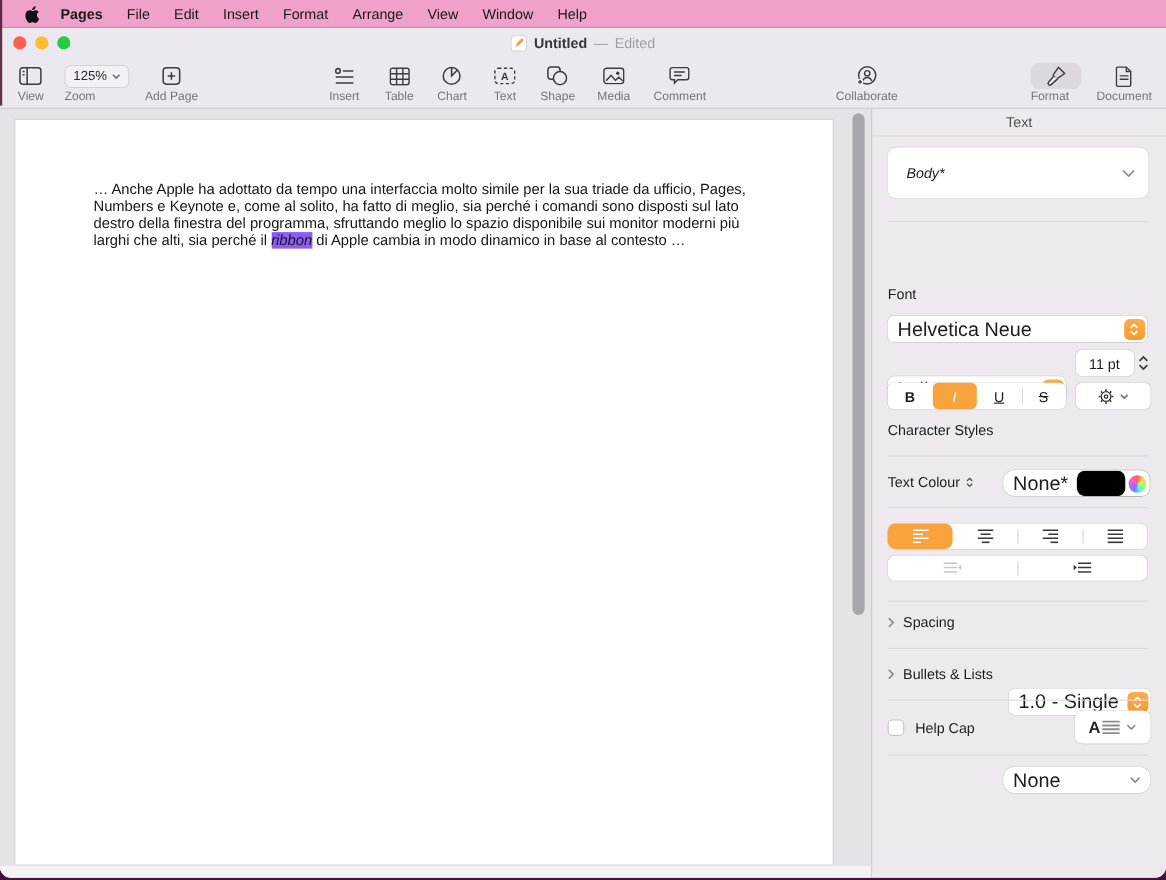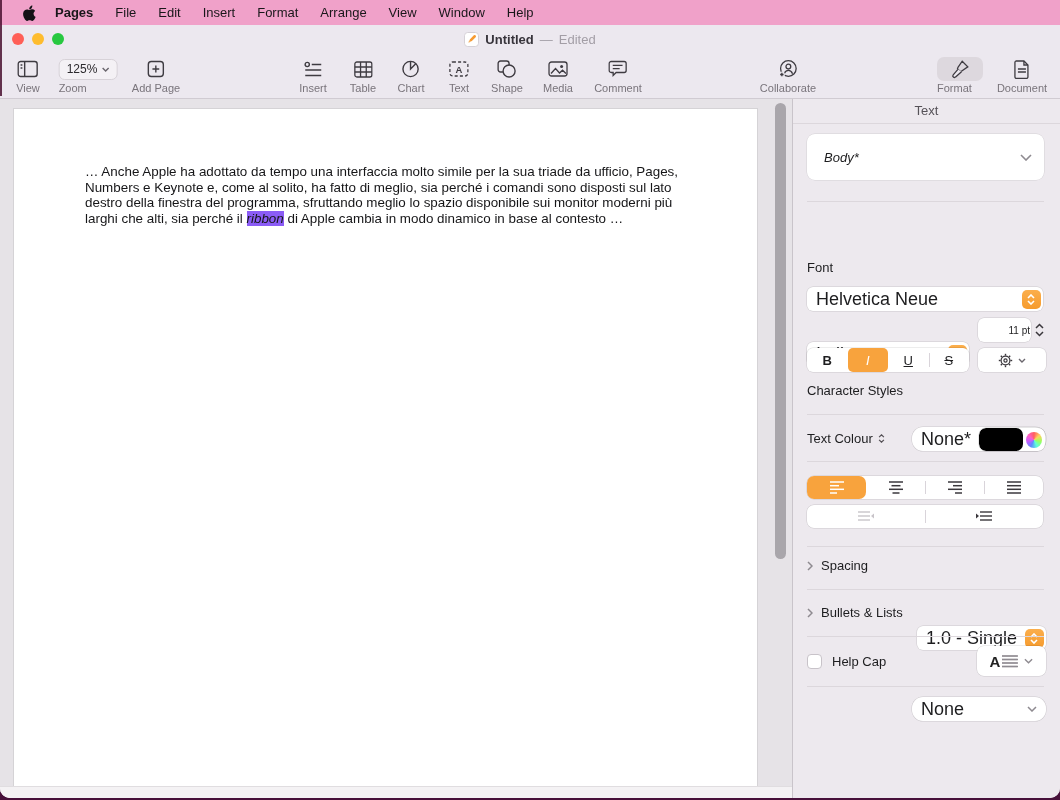--- a/index.html
+++ b/index.html
@@ -71,21 +71,21 @@
   .dd { background:#fff; border-radius:6px; box-shadow:0 0 0 .5px rgba(0,0,0,.14);
         display:flex; align-items:center; padding-left:9px; position:relative; height:24px; }
   .dd .dd-val { flex:1; font-size:18px; white-space:nowrap; overflow:hidden; }
   .stepper-orange { position:absolute; right:2.5px; top:2.5px; width:19px; height:19px; border-radius:5px;
                     background:linear-gradient(#fbae4c,#f69b2d); display:flex; flex-direction:column;
                     align-items:center; justify-content:center; gap:1px; }
   .dd.capsule { border-radius:11px; }
   .chev-gray { position:absolute; right:9px; top:50%; transform:translateY(-50%); }
 
   .num-field { background:#fff; border-radius:6px; box-shadow:0 0 0 .5px rgba(0,0,0,.14); height:24px;
-               display:flex; align-items:center; justify-content:flex-end; padding-right:1px; font-size:10px; }
+               display:flex; align-items:center; justify-content:flex-end; padding-right:13px; font-size:13px; }
   .mini-stepper { display:flex; flex-direction:column; align-items:center; justify-content:center; gap:2px; height:24px; }
 
   .bius { top:249px; left:14px; width:162px; height:24px; background:#fff; border-radius:6px;
           box-shadow:0 0 0 .5px rgba(0,0,0,.14); display:flex; }
   .bius .cell { flex:1; display:flex; align-items:center; justify-content:center; font-size:13px; position:relative; }
   .bius .cell.b { font-weight:700; }
   .bius .cell.i { font-style:italic; background:#f8a33d; border-radius:5px; color:#fff; }
   .bius .cell.u { text-decoration:underline; }
   .bius .cell.s { text-decoration:line-through; }
   .bius .cell.dl::before { content:""; position:absolute; left:0; top:5px; bottom:5px; width:1px; background:#d9d4da; }

